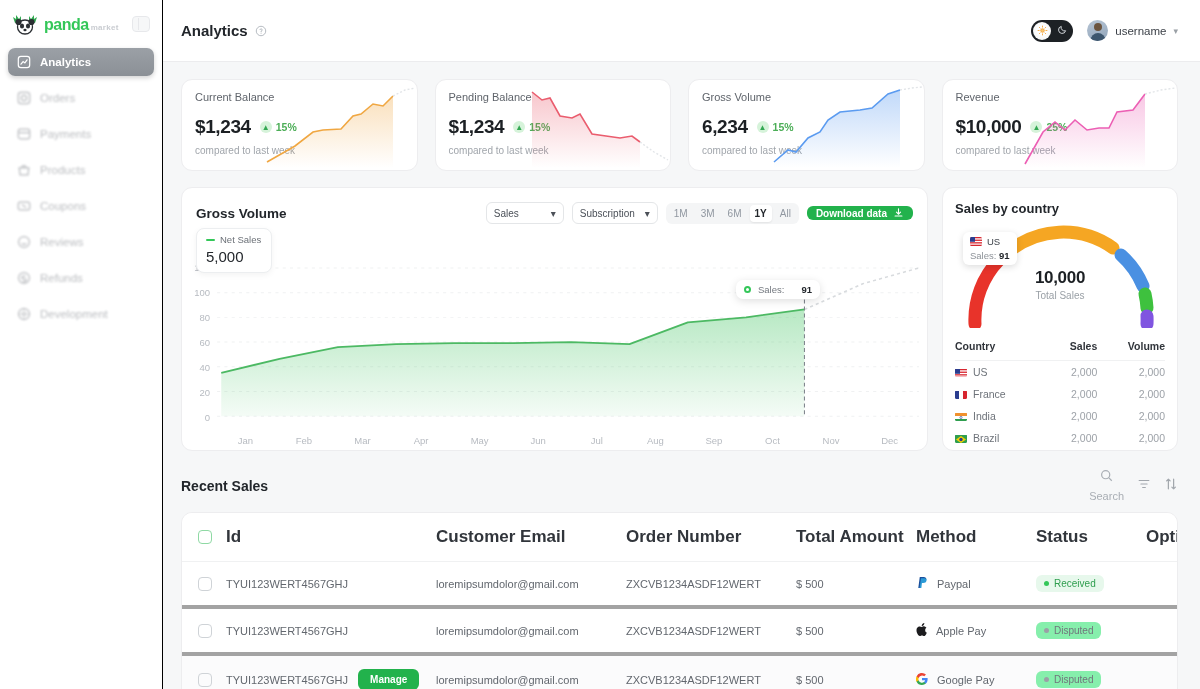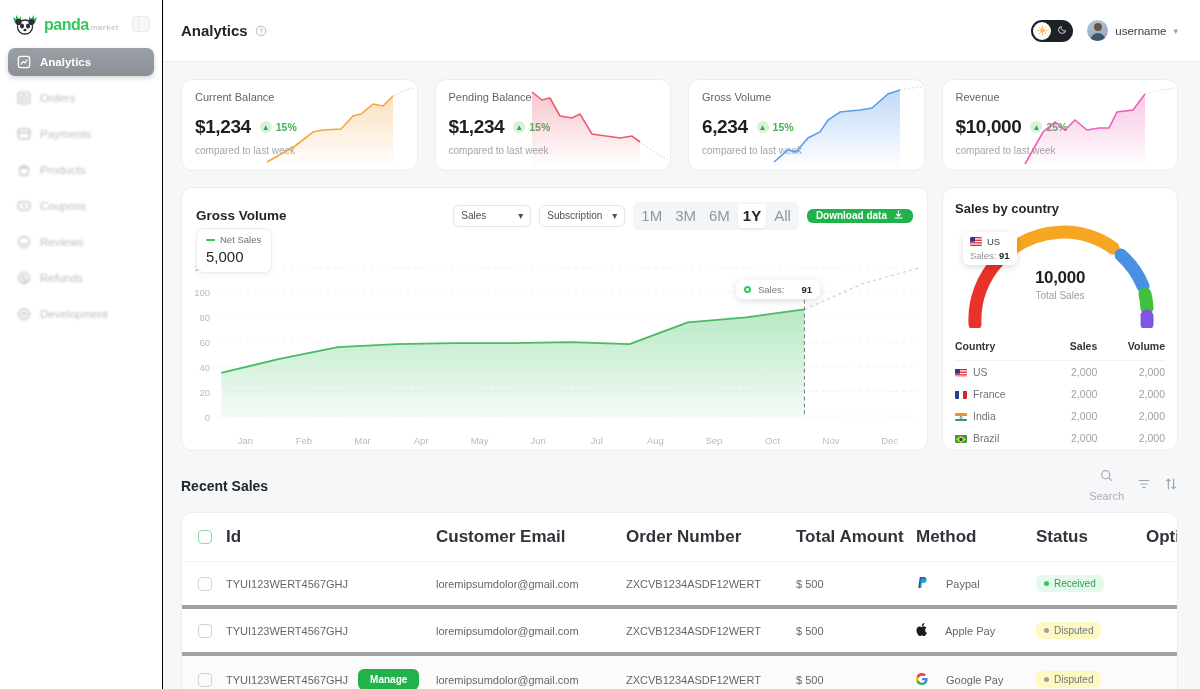--- a/index.html
+++ b/index.html
@@ -121,21 +121,21 @@
   .chart-head { display: flex; align-items: center; }
   .chart-title { font-size: 13.5px; font-weight: 600; color: #22262b; }
   .chart-tools { margin-left: auto; display: flex; align-items: center; gap: 8px; }
   .select {
     height: 22px; min-width: 78px; border: 1px solid #e4e6e8; border-radius: 6px; background: #fff;
     display: flex; align-items: center; padding: 0 7px; font-size: 10px; color: #4b5058; gap: 10px;
   }
   .select span:first-child { flex: 1; }
   .range { display: flex; align-items: center; gap: 3px; background: #f4f5f6; border-radius: 6px; padding: 2px 3px; }
   .range button {
-    border: none; background: transparent; font-family: inherit; font-size: 15px; color: #9097a0;
+    border: none; background: transparent; font-family: inherit; font-size: 10px; color: #9097a0;
     padding: 2px 5px; border-radius: 4px; line-height: 1.3;
   }
   .range button.sel { background: #fff; color: #23272c; font-weight: 700; box-shadow: 0 1px 2px rgba(0,0,0,.08); }
   .dl-btn {
     height: 14px; background: #22b24c; color: #fff; border: none; border-radius: 6px;
     font-family: inherit; font-size: 10px; font-weight: 600; padding: 0 9px;
     display: flex; align-items: center; gap: 6px;
   }
   .netsales-badge {
     position: absolute; left: 14px; top: 40px; z-index: 4;
@@ -200,29 +200,29 @@
   .c-method { width: 120px; }
   .c-status { width: 110px; }
   .c-opt { width: 60px; text-align: right; padding-right: 16px !important; }
   .cbox { width: 14px; height: 14px; border: 1.3px solid #cfd3d7; border-radius: 4px; display: block; }
   .cbox.green { border-color: #8fd9a4; }
   .id-cell { display: flex; align-items: center; gap: 10px; }
   .manage-btn {
     background: #22b24c; color: #fff; border: none; border-radius: 6px; font-family: inherit;
     font-size: 10px; font-weight: 600; padding: 5px 12px;
   }
-  .method-cell { display: flex; align-items: center; gap: 18px; }
+  .method-cell { display: flex; align-items: center; gap: 9px; }
   .badge {
     display: inline-flex; align-items: center; gap: 5px; font-size: 10px;
     padding: 3px 8px; border-radius: 6px; font-weight: 500;
   }
   .badge .bd { width: 5px; height: 5px; border-radius: 50%; }
   .badge.received { background: #e7f8ec; color: #2f9e4f; }
   .badge.received .bd { background: #34c759; }
-  .badge.disputed { background: #fef9c3; color: #70757c; }
+  .badge.disputed { background: #86efac; color: #70757c; }
   .badge.disputed .bd { background: #9aa0a6; }
   .dots { color: #a7acb2; letter-spacing: 1px; font-size: 13px; }
 </style>
 </head>
 <body>
 
 <div class="app">
 
   <aside class="sidebar">
     <div class="brand">

